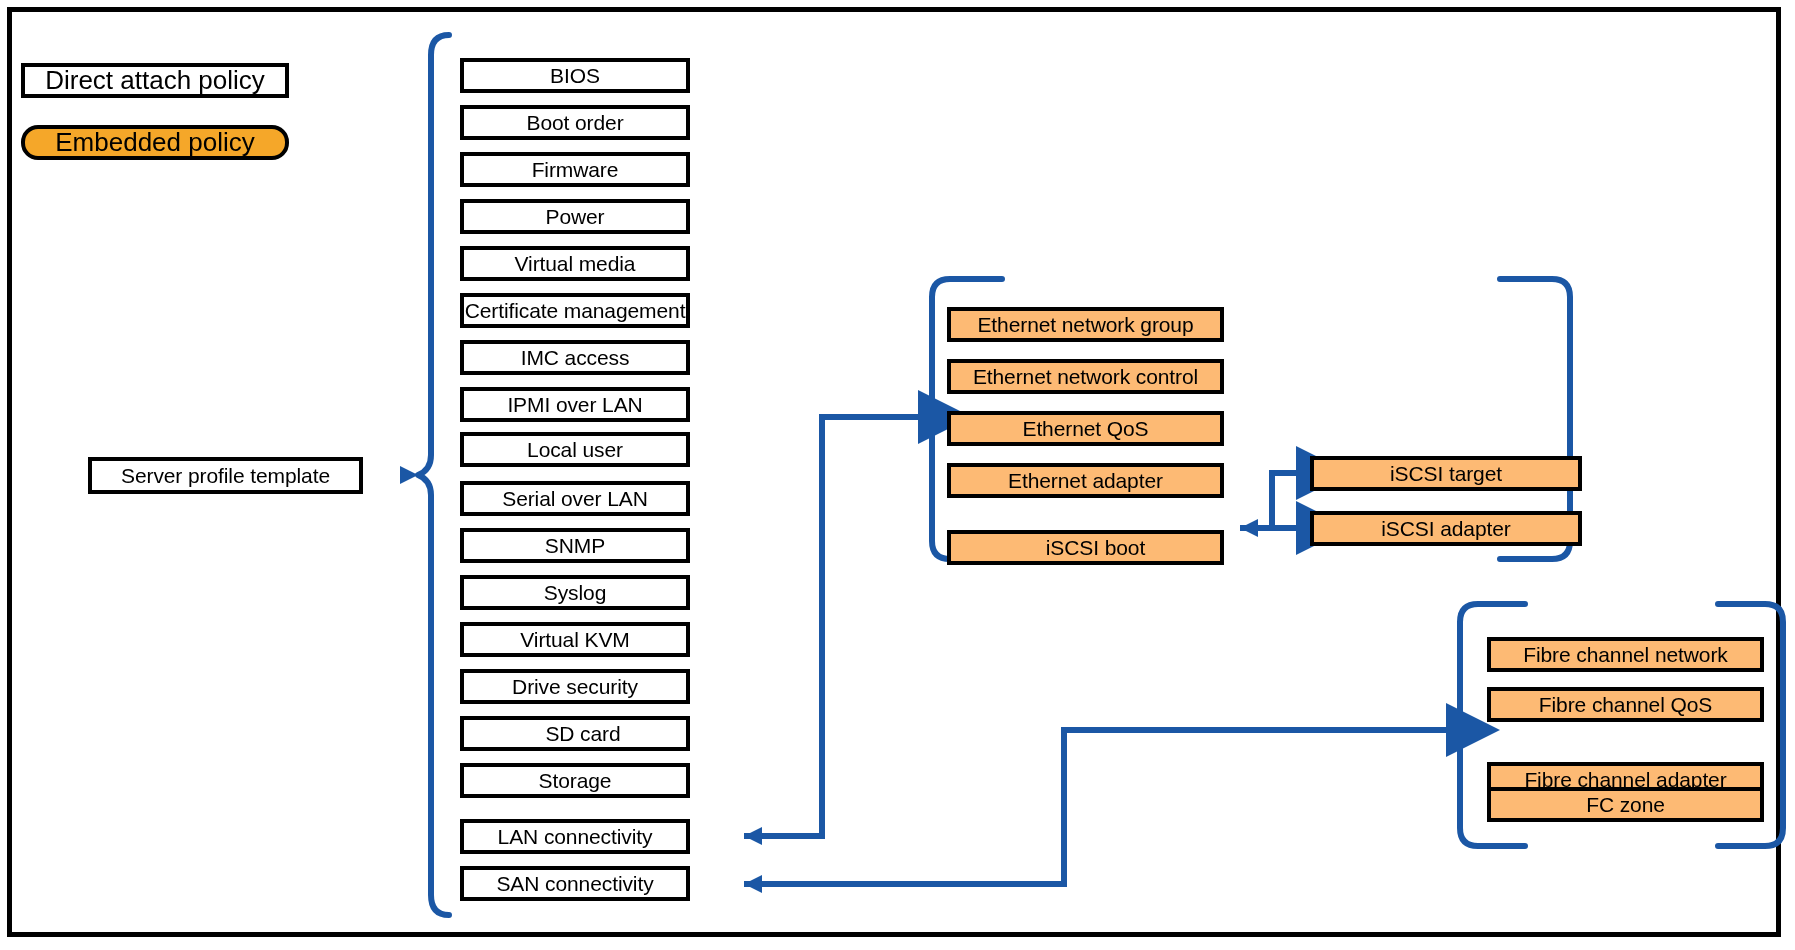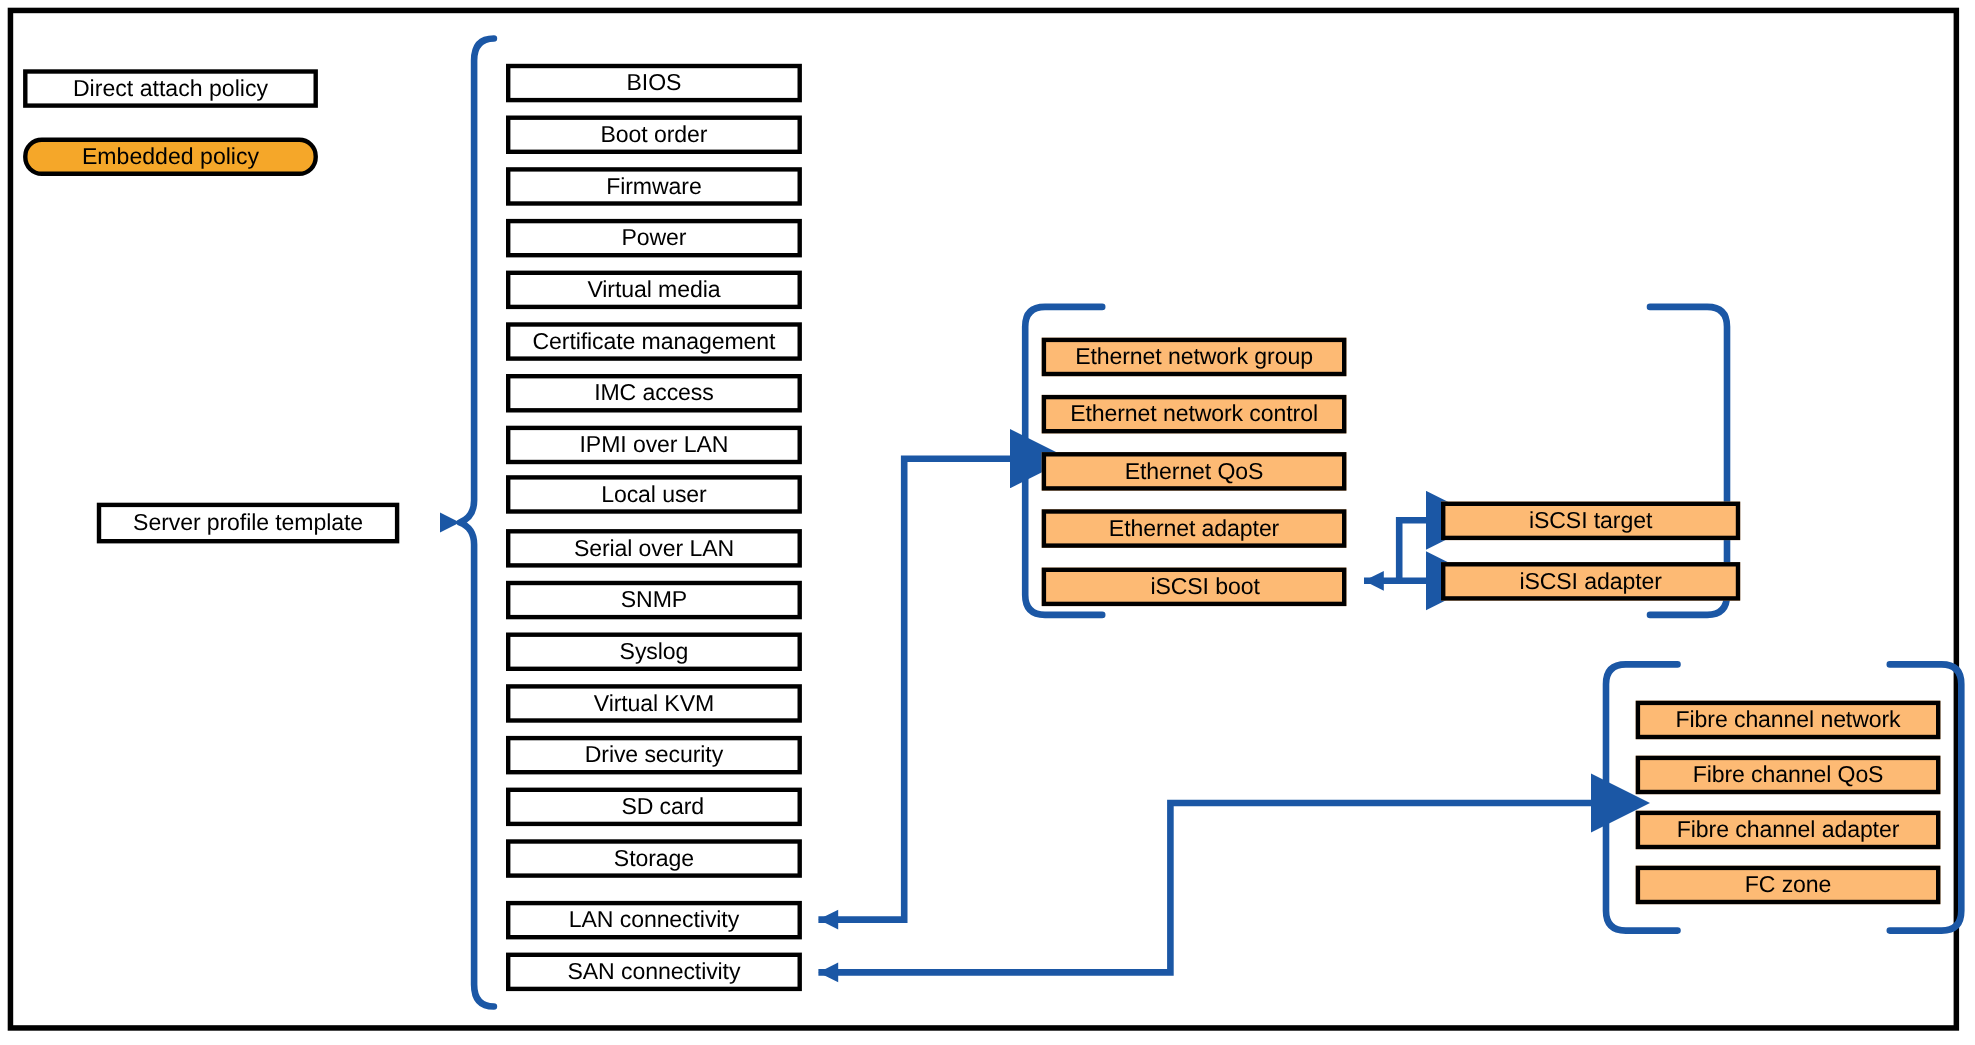--- a/index.html
+++ b/index.html
@@ -54,32 +54,32 @@
     letter-spacing: -0.1px;
   }
   .node.orange {
     background: #fdba74;
   }
   .legend-box {
     position: absolute;
     box-sizing: border-box;
     border: 4px solid #000000;
     background: #ffffff;
-    font-size: 21px;
+    font-size: 26px;
     display: flex;
     align-items: center;
     justify-content: center;
     white-space: nowrap;
   }
   .legend-box.orange { background: #F5A729; }
 
   
   .policy {
     left: 460px;
-    width: 269px;
+    width: 230px;
     height: 35px;
   }
   
   .eth {
     left: 947px;
     width: 277px;
     height: 35px;
   }
   
   .iscsi {
@@ -219,37 +219,37 @@
   </div>
   <div class="node eth orange" style="top:359px;">
     <span>Ethernet network control</span>
   </div>
   <div class="node eth orange" style="top:411px;">
     <span>Ethernet QoS</span>
   </div>
   <div class="node eth orange" style="top:463px;">
     <span>Ethernet adapter</span>
   </div>
-  <div class="node eth orange" style="top:516px;padding-left:20px;">
+  <div class="node eth orange" style="top:530px;padding-left:20px;">
     <span>iSCSI boot</span>
   </div>
 
   <div class="node iscsi orange" style="top:456px;">
     <span>iSCSI target</span>
   </div>
   <div class="node iscsi orange" style="top:511px;">
     <span>iSCSI adapter</span>
   </div>
 
   <div class="node fc orange" style="top:637px;">
     <span>Fibre channel network</span>
   </div>
   <div class="node fc orange" style="top:687px;">
     <span>Fibre channel QoS</span>
   </div>
-  <div class="node fc orange" style="top:737px;">
+  <div class="node fc orange" style="top:762px;">
     <span>Fibre channel adapter</span>
   </div>
   <div class="node fc orange" style="top:787px;">
     <span>FC zone</span>
   </div>
 
 </div>
 
 </body></html>

